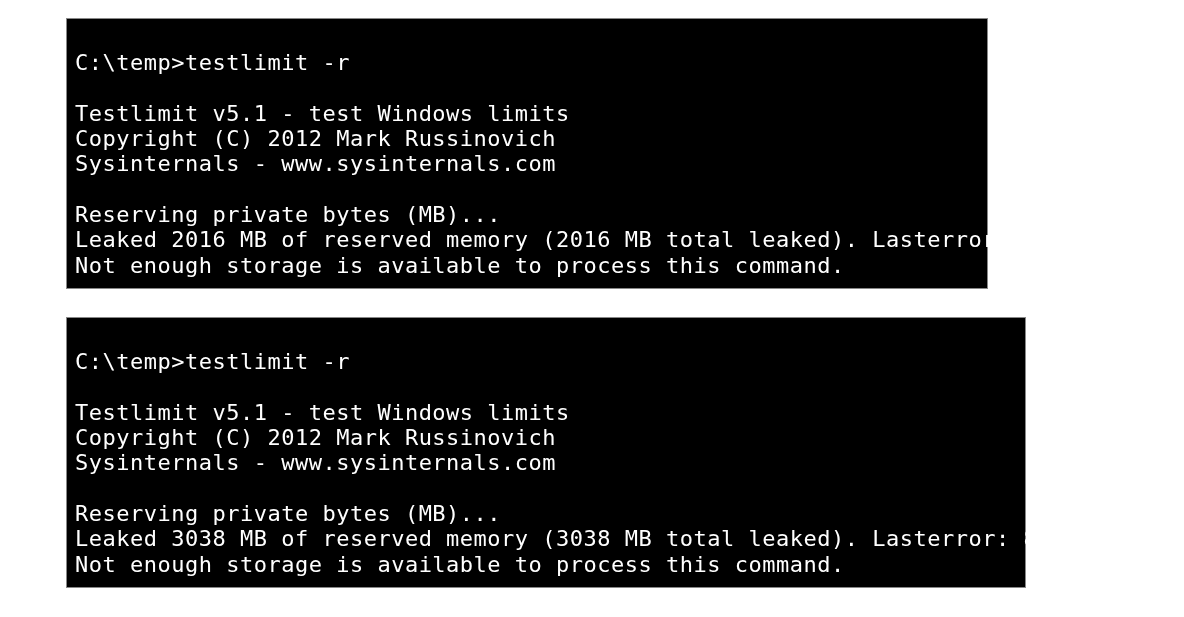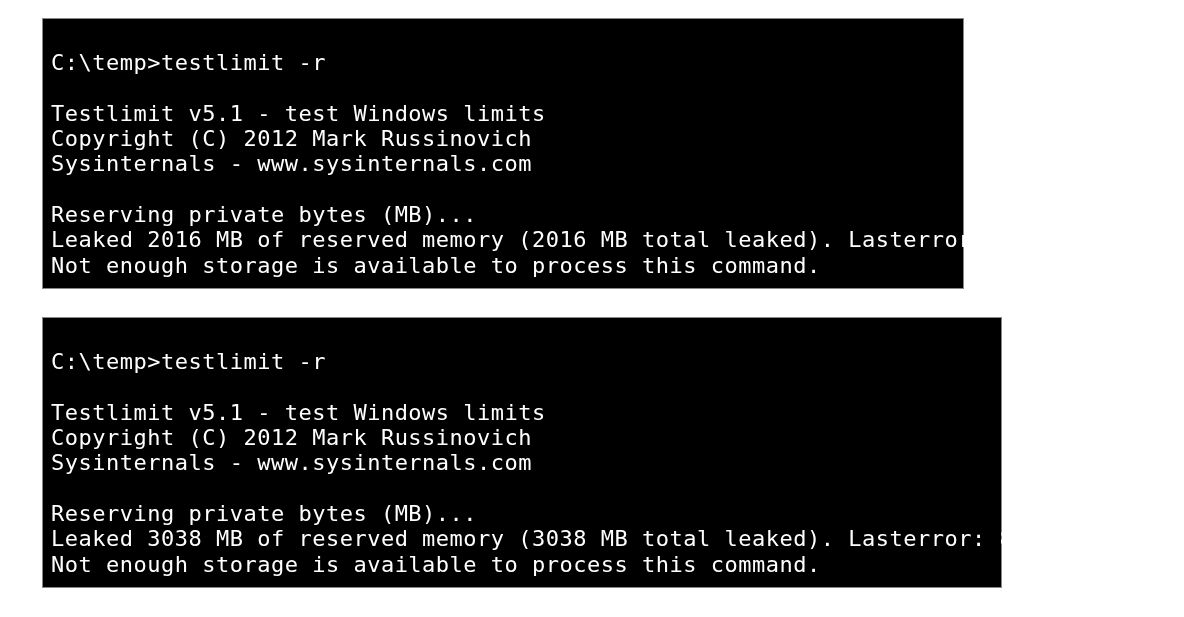--- a/index.html
+++ b/index.html
@@ -18,20 +18,21 @@
     background: #000000;
     color: #ffffff;
     font-family: "Lucida Console", "Consolas", monospace;
     font-size: 22px;
     line-height: 1.15;
     letter-spacing: 0.5px;
     border: 1px solid #888;
     padding: 6px 8px 10px 8px;
     box-sizing: border-box;
     white-space: pre;
+    margin-left: 24px;
   }
   .term1 {
     width: 922px;
     margin-bottom: 28px;
   }
   .term2 {
     width: 960px;
     margin-bottom: 24px;
   }
   .caption {

